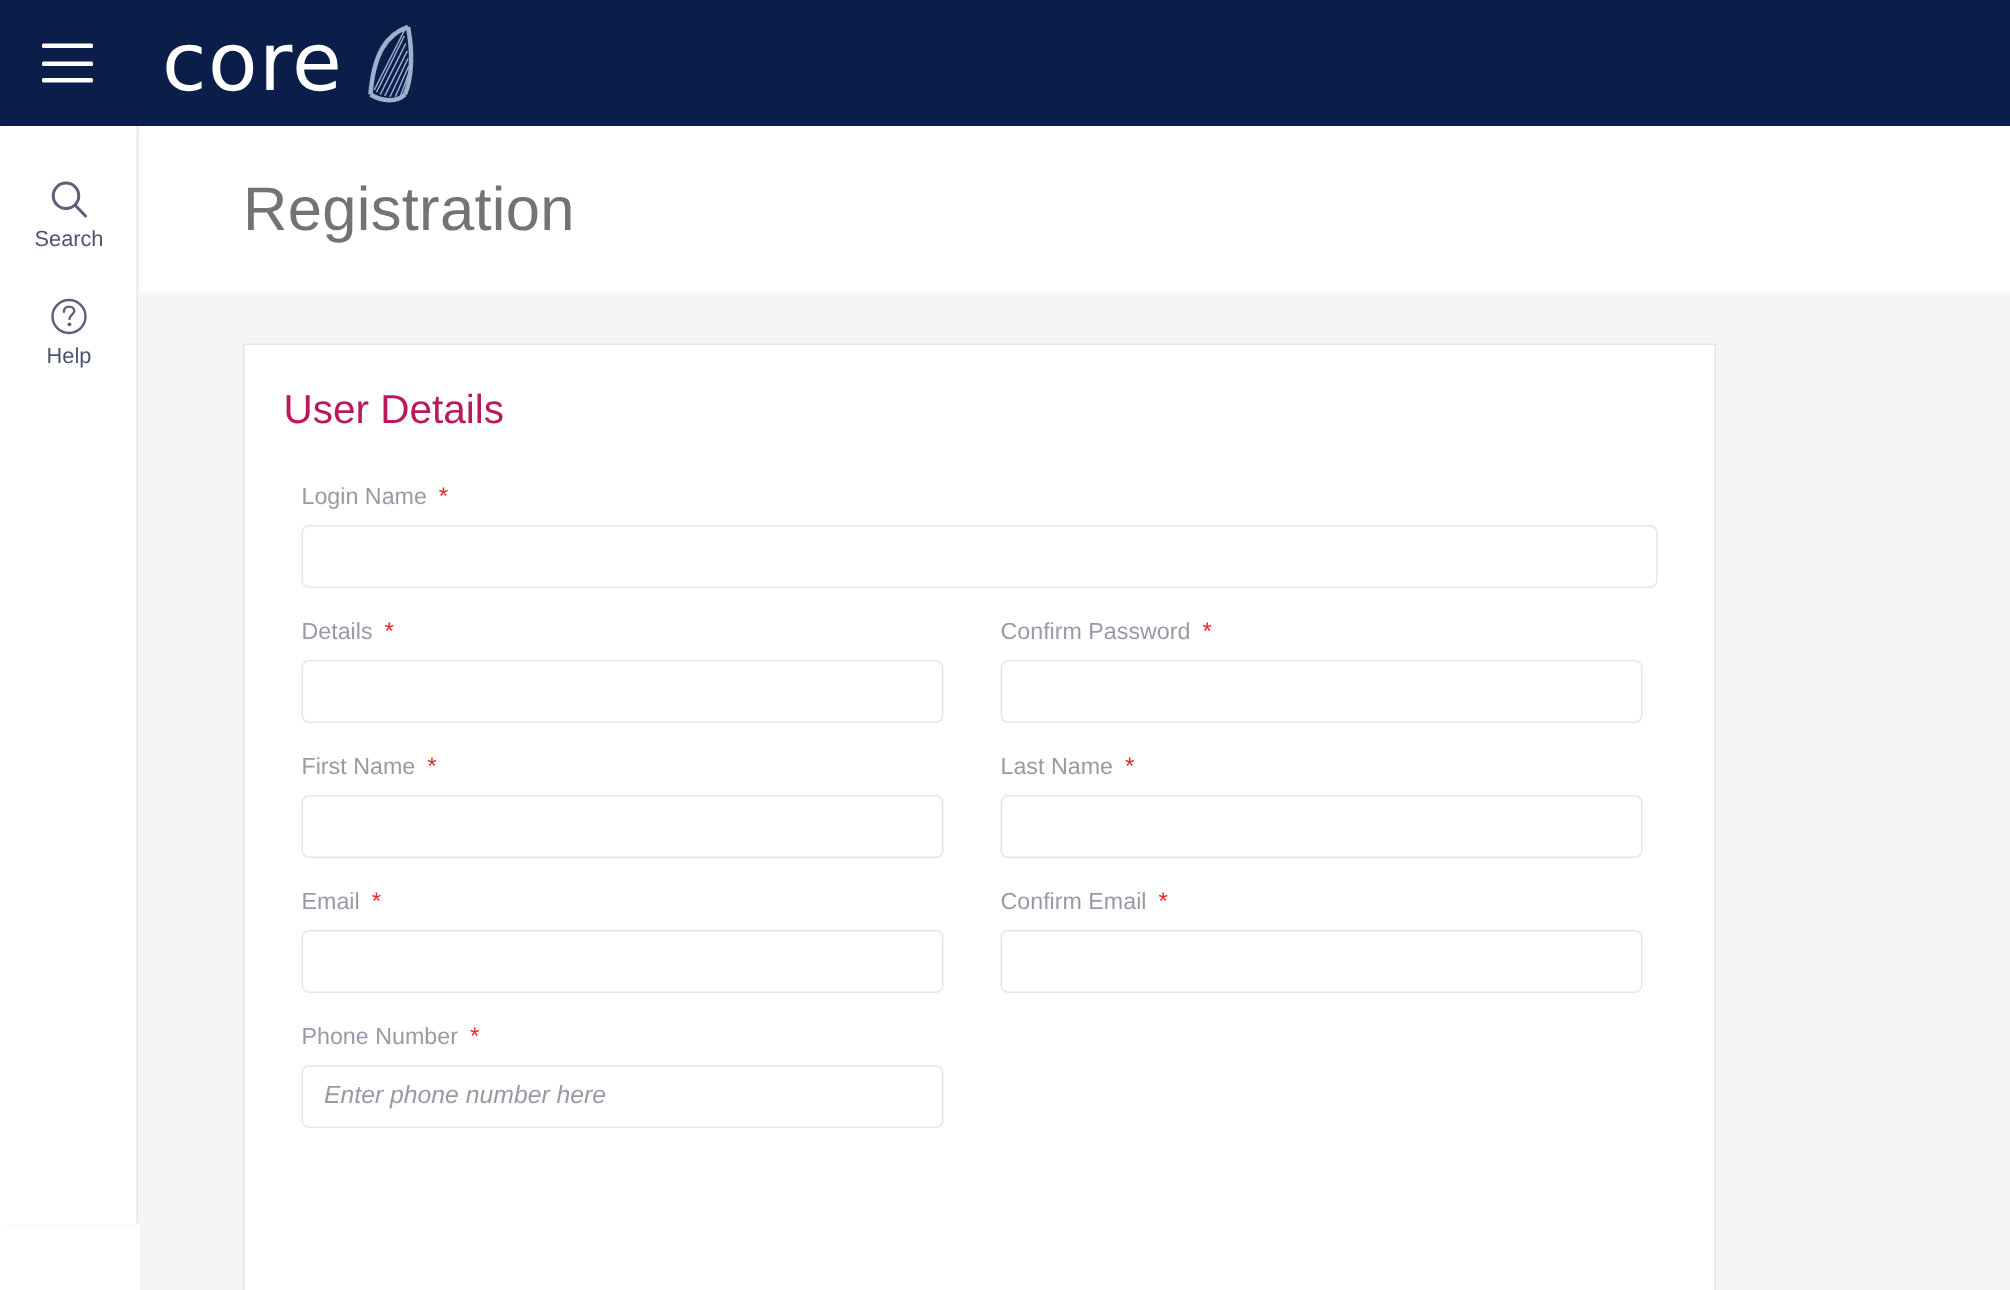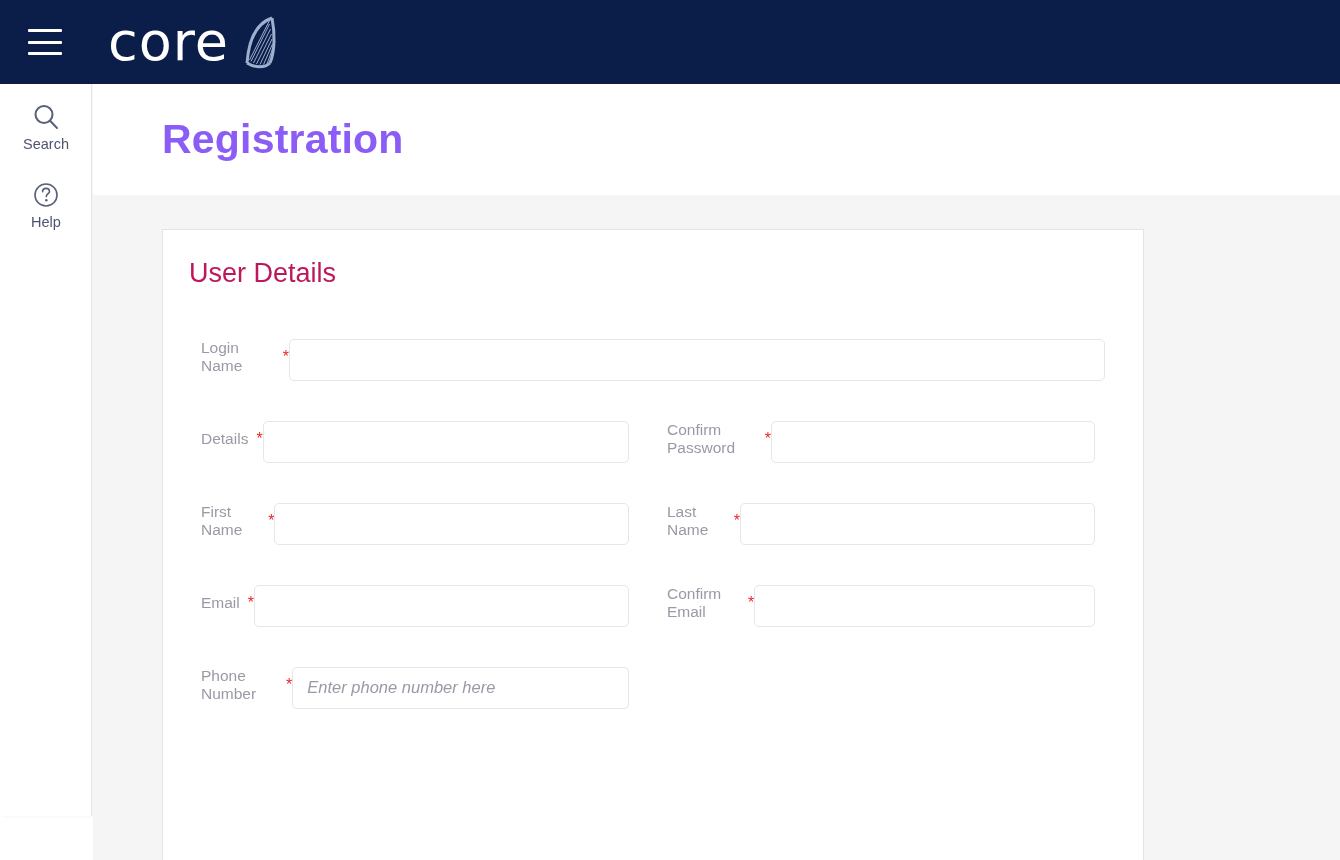--- a/index.html
+++ b/index.html
@@ -41,21 +41,21 @@
   }
   .harp { margin-left: 10px; display: block; }
 
   
   .rail {
     position: absolute; left: 0; top: 84px;
     width: 92px; height: 732px;
     background: #ffffff;
     border-right: 1px solid #e6e6ea;
     box-shadow: 2px 0 4px rgba(0,0,0,0.06);
-    padding-top: 16px;
+    padding-top: 32px;
   }
   .rail-item {
     width: 92px;
     display: flex; flex-direction: column; align-items: center;
     margin-bottom: 26px; cursor: pointer;
   }
   .rail-icon { height: 34px; display: flex; align-items: center; justify-content: center; }
   .rail-label {
     margin-top: 2px;
     font-size: 14.5px;
@@ -66,22 +66,22 @@
   
   .title-band {
     position: absolute; left: 93px; top: 84px;
     width: 1247px; height: 111px;
     background: #ffffff;
     display: flex; align-items: center;
   }
   .page-title {
     margin-left: 69px;
     font-size: 41px;
-    font-weight: 700;
-    color: #8b5cf6;
+    font-weight: 400;
+    color: #737373;
     letter-spacing: 0.2px;
     font-family: "Liberation Sans", sans-serif;
   }
 
   
   .content {
     position: absolute; left: 93px; top: 195px;
     width: 1247px; height: 665px;
     background: #f5f5f6;
   }
@@ -94,21 +94,21 @@
   .card-title {
     margin: 28px 0 0 26px;
     font-size: 27px;
     font-weight: 400;
     color: #be185d;
     font-family: "Liberation Sans", sans-serif;
   }
 
   .form { padding: 0 38px 0 38px; margin-top: 34px; }
   .row { display: flex; gap: 38px; margin-bottom: 21px; }
-  .field { display: flex; flex-direction: row; margin-top: 16px; }
+  .field { display: flex; flex-direction: column; }
   .field.full { width: 906px; }
   .field.half { width: 428px; }
 
   .field-label {
     font-size: 15.5px;
     color: #9a9aa6;
     margin-bottom: 9px;
     font-family: "Liberation Sans", sans-serif;
     display: flex; align-items: center;
   }

